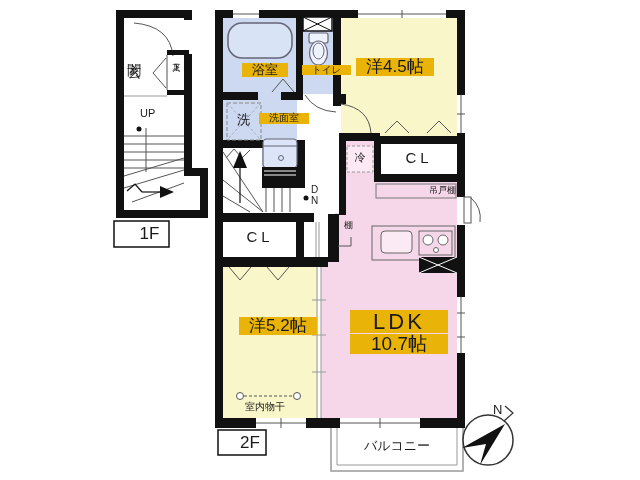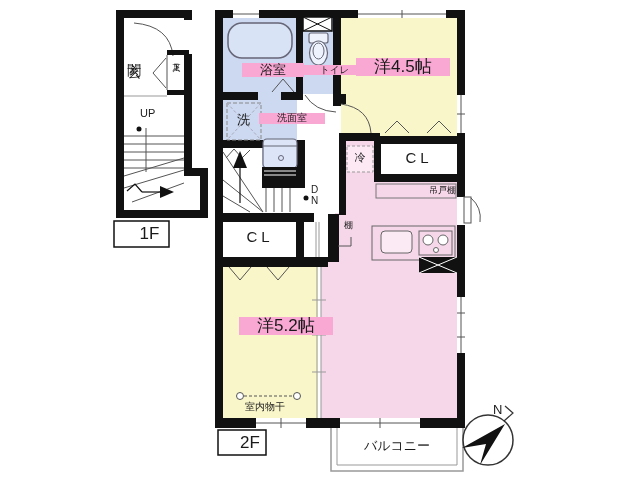--- a/index.html
+++ b/index.html
@@ -1,20 +1,20 @@
 <!DOCTYPE html>
 <html><head>
 <meta charset="utf-8">
 <style>
   html,body{margin:0;padding:0;background:#fff;}
   .canvas{position:relative;width:640px;height:480px;background:#ffffff;overflow:hidden;
           font-family:"Liberation Sans", sans-serif;color:#1a1a1a;}
   .canvas svg{position:absolute;left:0;top:0;}
   .lbl{position:absolute;line-height:1.05;white-space:nowrap;}
-  .chip{background:#f9a8d4;padding:0 18px;}
+  .chip{background:#eab308;padding:0 10px;}
   .v{writing-mode:vertical-rl;text-orientation:upright;}
   .ctr{text-align:center;}
 </style>
 </head>
 <body>
 
 <div class="canvas">
 
 <svg width="640" height="480" viewBox="0 0 640 480">
 
@@ -214,19 +214,21 @@
   <div class="lbl chip" style="left:356px;top:58px;font-size:17px;">洋4.5帖</div>
   <div class="lbl ctr" style="left:381px;top:150px;width:76px;font-size:15px;letter-spacing:4px;">CL</div>
   <div class="lbl ctr" style="left:347px;top:152px;width:26px;font-size:11px;">冷</div>
   <div class="lbl ctr" style="left:376px;top:186px;width:80px;font-size:9px;text-align:right;">吊戸棚</div>
   <div class="lbl" style="left:344px;top:221px;font-size:9px;">棚</div>
   <div class="lbl" style="left:311px;top:185px;font-size:10px;">D</div>
   <div class="lbl" style="left:311px;top:196px;font-size:10px;">N</div>
   <div class="lbl ctr" style="left:224px;top:229px;width:72px;font-size:15px;letter-spacing:4px;">CL</div>
   <div class="lbl chip" style="left:239px;top:317px;font-size:17px;">洋5.2帖</div>
 
+  <div class="lbl ctr chip" style="left:350px;top:310px;width:78px;font-size:22px;letter-spacing:3px;">LDK</div>
+  <div class="lbl ctr chip" style="left:350px;top:334px;width:78px;font-size:19px;">10.7帖</div>
 
   <div class="lbl ctr" style="left:232px;top:402px;width:66px;font-size:10px;">室内物干</div>
   <div class="lbl ctr" style="left:218px;top:434px;width:48px;font-size:17px;margin-left:8px;">2F</div>
   <div class="lbl ctr" style="left:352px;top:439px;width:90px;font-size:13px;">バルコニー</div>
   <div class="lbl" style="left:493px;top:403px;font-size:13px;">N</div>
 
 </div>
 
 </body></html>

